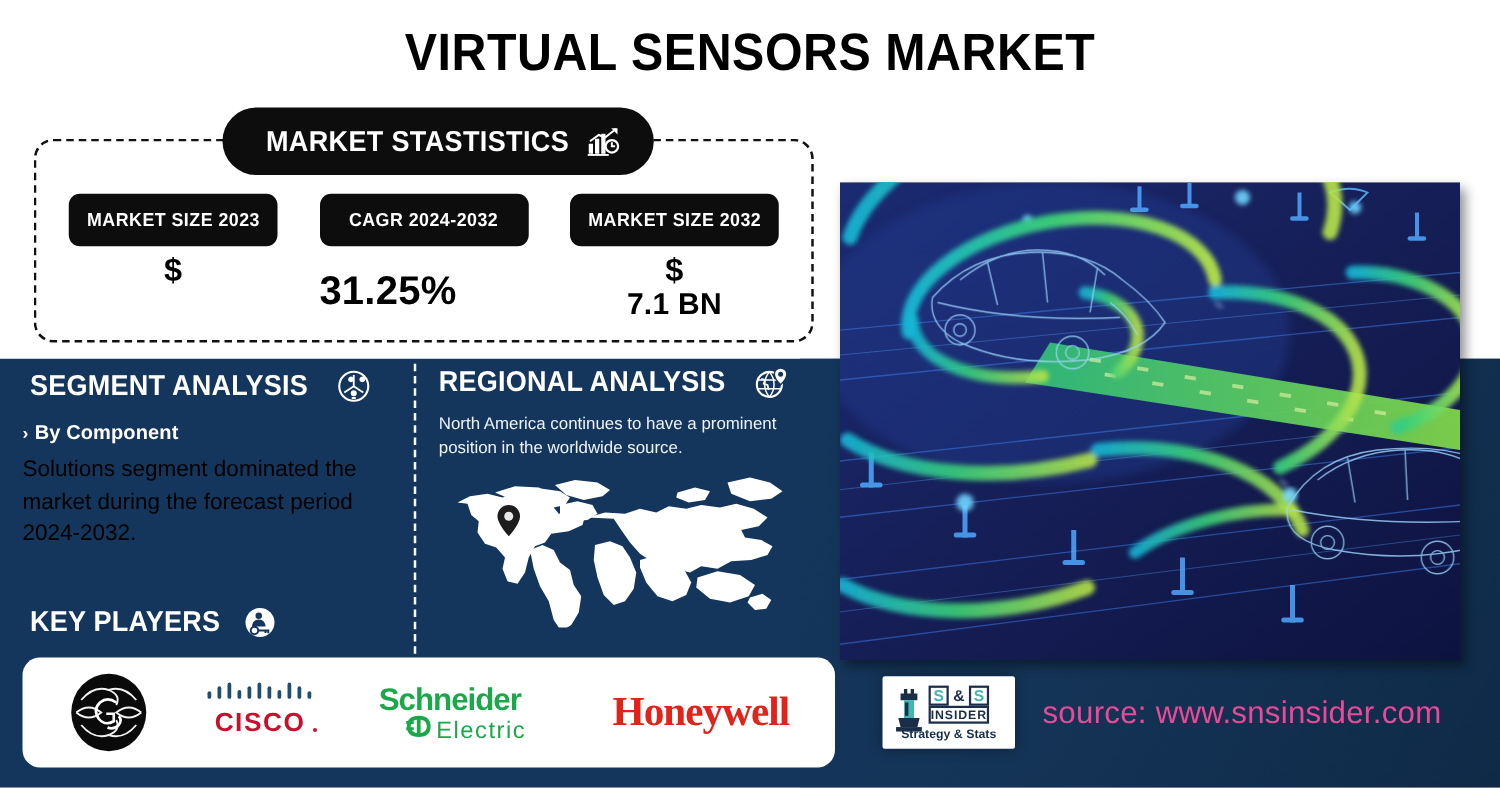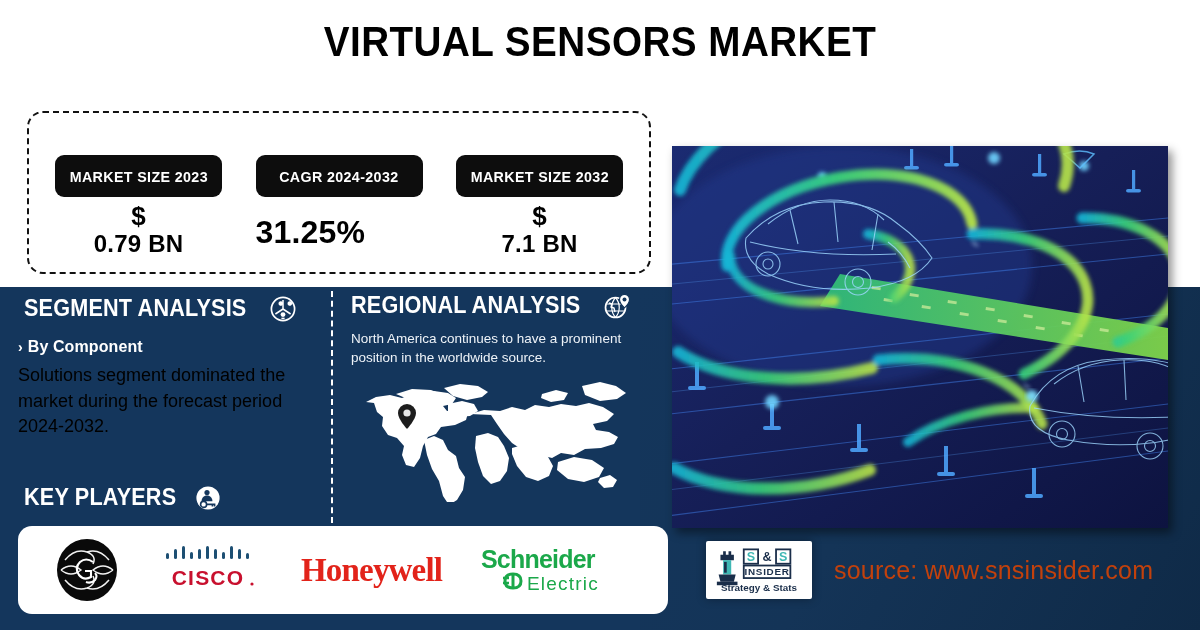--- a/index.html
+++ b/index.html
@@ -135,48 +135,60 @@
   
   .source-row {
     position:absolute; left:706px; top:541px;
     display:flex; align-items:center; gap:22px;
   }
   .sns-logo {
     width:106px; height:58px; background:#ffffff; border-radius:2px;
     padding:3px; box-shadow:0 0 10px rgba(0,0,0,0.35);
   }
   .sns-logo svg { display:block; width:100%; height:100%; }
-  .source-text { color:#c2410c; font-size:25px; letter-spacing:0.2px; }
+  .source-text { color:#ec4899; font-size:25px; letter-spacing:0.2px; }
 </style>
 </head>
 <body>
 
 <div class="page">
 
   <div class="title">VIRTUAL SENSORS MARKET</div>
 
   <div class="stats-panel"></div>
 
+  <div class="stats-badge">
+    <span class="stats-badge-label">MARKET STASTISTICS</span>
+    <svg class="chart-badge-icon" viewBox="0 0 26 24">
+      <rect x="1" y="14" width="3.4" height="8" fill="#fff"></rect>
+      <rect x="6" y="10" width="3.4" height="12" fill="#fff"></rect>
+      <rect x="11" y="6" width="3.4" height="16" fill="#fff"></rect>
+      <path d="M2 12 L9 7 L14 9 L23 2" stroke="#fff" stroke-width="1.6" fill="none"></path>
+      <path d="M19 1.5 L24 1.5 L24 6.5 Z" fill="#fff"></path>
+      <circle cx="19.5" cy="16" r="5" fill="none" stroke="#fff" stroke-width="1.8"></circle>
+      <path d="M19.5 12.8 v3.2 h2.6" stroke="#fff" stroke-width="1.6" fill="none"></path>
+      <rect x="0" y="22.2" width="17" height="1.5" fill="#fff"></rect>
+    </svg>
+  </div>
 
   <div class="stat-pills">
     <div class="stat-pill">
       <span>MARKET SIZE 2023</span>
     </div>
     <div class="stat-pill">
       <span>CAGR 2024-2032</span>
     </div>
     <div class="stat-pill">
       <span>MARKET SIZE 2032</span>
     </div>
   </div>
 
   <div class="stat-values">
     <div class="stat-val">
       <span class="currency">$</span>
-      <span class="amount">0.79 BN</span>
     </div>
     <div class="stat-val center-big">
       <span class="amount">31.25%</span>
     </div>
     <div class="stat-val">
       <span class="currency">$</span>
       <span class="amount">7.1 BN</span>
     </div>
   </div>
 
@@ -410,34 +422,34 @@
           <rect x="66" y="7" width="3" height="7" rx="1.5"></rect>
           <rect x="74" y="1" width="3" height="13" rx="1.5"></rect>
           <rect x="82" y="4" width="3" height="10" rx="1.5"></rect>
           <rect x="90" y="8" width="3" height="6" rx="1.5"></rect>
         </g>
         <text x="52" y="40" font-family="'Liberation Sans', sans-serif" font-size="21" font-weight="bold" fill="#C8102E" text-anchor="middle" letter-spacing="1.2">CISCO</text>
         <circle cx="96" cy="39" r="1.6" fill="#C8102E"></circle>
       </svg>
     </div>
 
-    <div class="logo-slot honeywell-wrap">
-      <span class="honeywell">Honeywell</span>
-    </div>
-
     <div class="logo-slot">
       <svg class="schneider" viewBox="0 0 152 52">
         <text x="2" y="24" font-family="'Liberation Sans', sans-serif" font-size="25" font-weight="bold" fill="#1BA84A" letter-spacing="-0.8">Schneider</text>
         <g transform="translate(24,28)">
           <path d="M10 2 q-8 0 -8 7 q0 7 8 7 q8 0 8 -7 q0 -7 -8 -7 z" fill="none" stroke="#1BA84A" stroke-width="3"></path>
           <path d="M10 1 v14" stroke="#1BA84A" stroke-width="3"></path>
           <path d="M0 6 h6 M0 11 h6" stroke="#1BA84A" stroke-width="2.4"></path>
         </g>
         <text x="48" y="46" font-family="'Liberation Sans', sans-serif" font-size="19" fill="#1BA84A" letter-spacing="1.2">Electric</text>
       </svg>
+    </div>
+
+    <div class="logo-slot honeywell-wrap">
+      <span class="honeywell">Honeywell</span>
     </div>
   </div>
 
   <div class="source-row">
     <div class="sns-logo">
       <svg viewBox="0 0 106 58">
         <rect x="0" y="0" width="106" height="58" fill="#ffffff"></rect>
         <g>
           <path d="M10 12 h3 v-4 h3 v4 h3 v-4 h3 v4 h3 v6 h-15 z" fill="#1a2e4a"></path>
           <rect x="13" y="18" width="9" height="16" fill="#3FB7B4"></rect>

